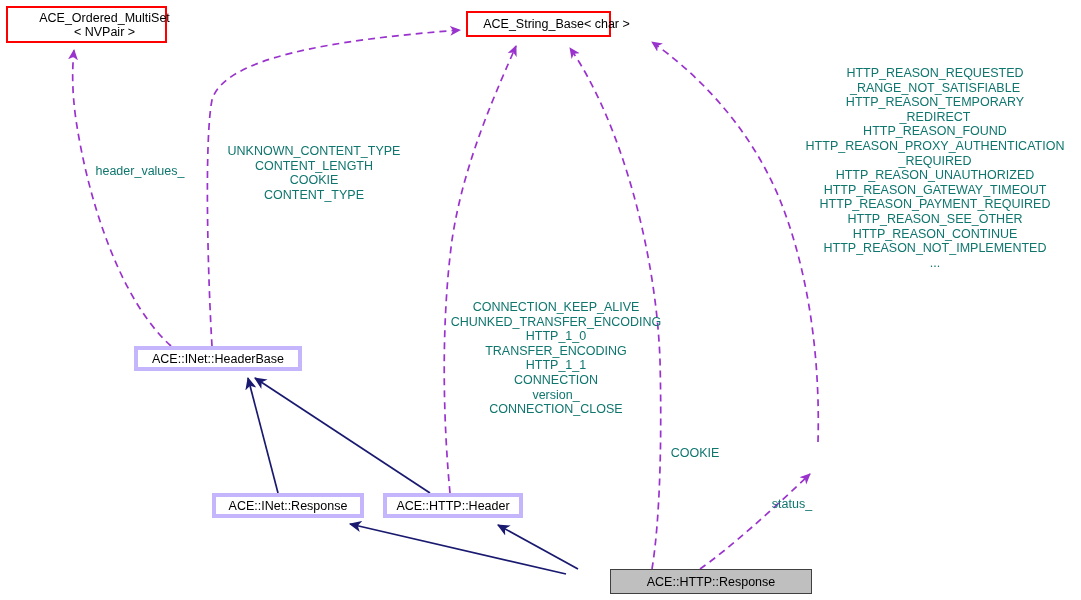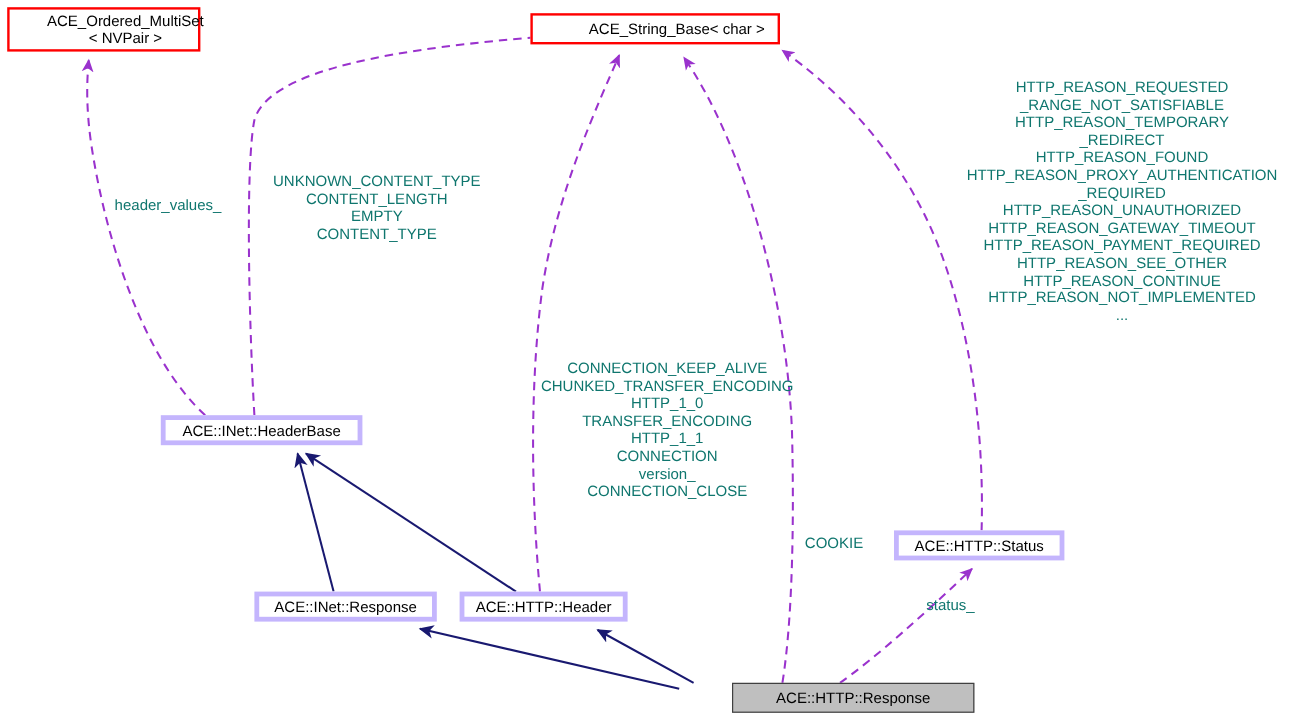--- a/index.html
+++ b/index.html
@@ -89,49 +89,46 @@
       <path d="M 566 574 L 350 524"></path>
       <path d="M 578 569 L 498 525"></path>
     </g>
   </svg>
 
   <div class="node red-border" style="left:6px; top:6px; width:161px; height:37px;">
     <span class="node-line">ACE_Ordered_MultiSet</span>
     <span class="node-line">&lt; NVPair &gt;</span>
   </div>
 
-  <div class="node red-border" style="left:442px; top:11px; width:208px; height:26px;">
+  <div class="node red-border" style="left:466px; top:11px; width:145px; height:26px;">
     <span class="node-line">ACE_String_Base&lt; char &gt;</span>
   </div>
 
   <div class="node" style="left:134px; top:346px; width:168px; height:25px;">
     <span class="node-line">ACE::INet::HeaderBase</span>
   </div>
 
-  <div class="node" style="left:745px; top:442px; width:142px; height:25px;">
-    <span class="node-line">ACE::HTTP::Status</span>
-  </div>
 
   <div class="node" style="left:212px; top:493px; width:152px; height:25px;">
     <span class="node-line">ACE::INet::Response</span>
   </div>
 
   <div class="node" style="left:383px; top:493px; width:140px; height:25px;">
     <span class="node-line">ACE::HTTP::Header</span>
   </div>
 
   <div class="node focus-node" style="left:566px; top:569px; width:202px; height:25px;margin-left:44px;">
     <span class="node-line">ACE::HTTP::Response</span>
   </div>
 
   <div class="edge-label" style="left:88px; top:164px; width:104px;">header_values_</div>
 
   <div class="edge-label" style="left:220px; top:144px; width:188px;">UNKNOWN_CONTENT_TYPE
 CONTENT_LENGTH
-EMPTY
+COOKIE
 CONTENT_TYPE</div>
 
   <div class="edge-label" style="left:793px; top:66px; width:284px;">HTTP_REASON_REQUESTED
 _RANGE_NOT_SATISFIABLE
 HTTP_REASON_TEMPORARY
 _REDIRECT
 HTTP_REASON_FOUND
 HTTP_REASON_PROXY_AUTHENTICATION
 _REQUIRED
 HTTP_REASON_UNAUTHORIZED

